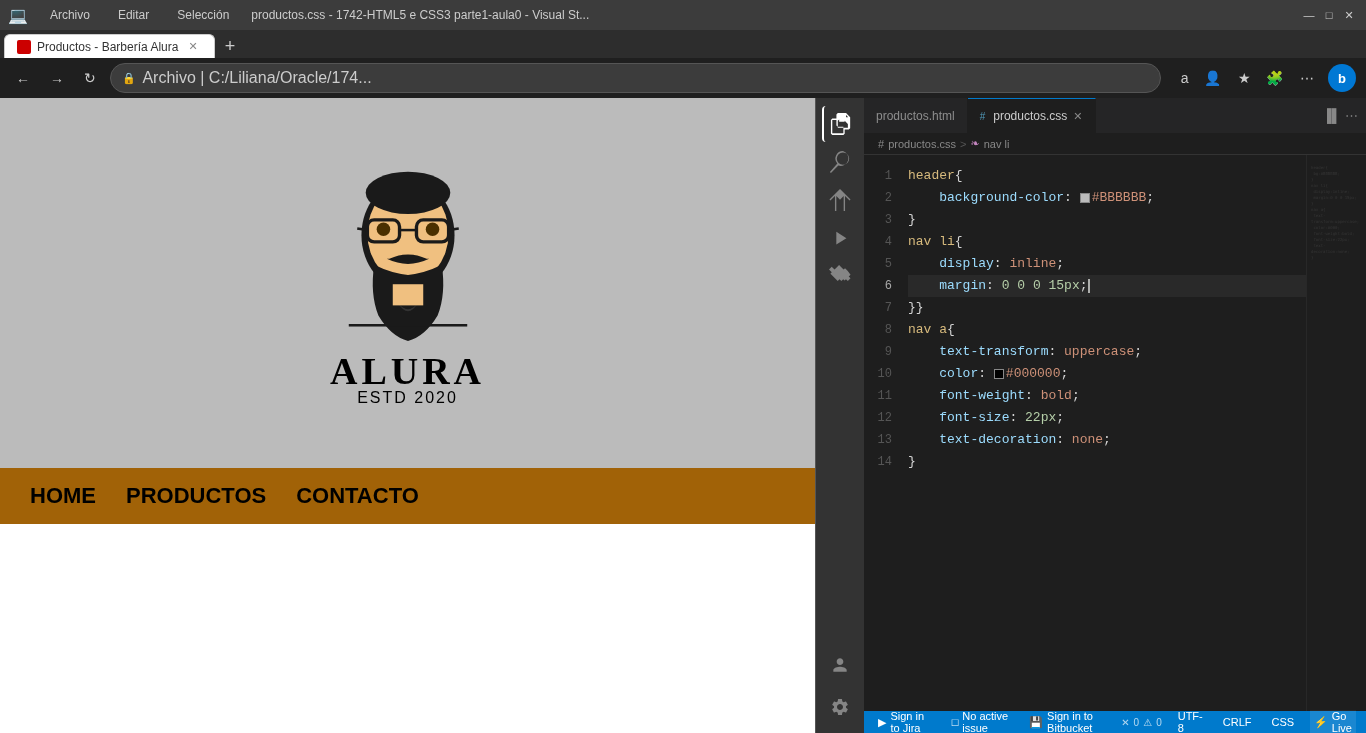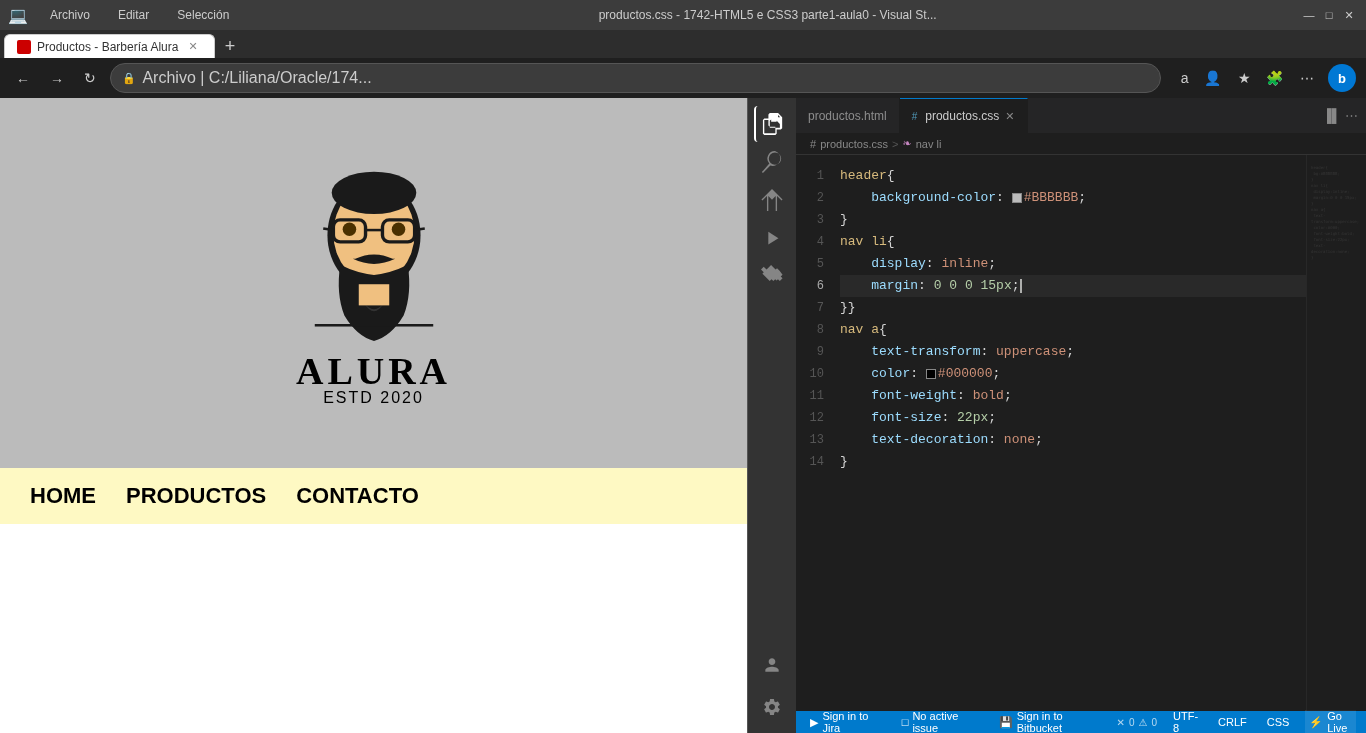--- a/index.html
+++ b/index.html
@@ -20,28 +20,28 @@
     .address-icon { color: #888; font-size: 11px; }
     .address-text { flex: 1; color: #ccc; font-size: 16px; }
     .toolbar-icons { display: flex; gap: 4px; margin-left: 6px; }
     .toolbar-icon-btn { background: transparent; border: none; color: #ccc; font-size: 14px; cursor: pointer; padding: 4px 6px; border-radius: 4px; }
     .bing-btn { background: #0078d4; border: none; color: white; border-radius: 50%; width: 28px; height: 28px; cursor: pointer; font-weight: bold; font-size: 13px; }
 
     
     .main-layout { display: flex; flex: 1; overflow: hidden; }
 
     
-    .browser-preview { width: 748px; flex-shrink: 0; display: flex; flex-direction: column; background: white; border-right: 1px solid #555; }
+    .browser-preview { width: 816px; flex-shrink: 0; display: flex; flex-direction: column; background: white; border-right: 1px solid #555; }
     .preview-header { background: #bbbbbb; display: flex; align-items: center; justify-content: center; padding: 20px; min-height: 370px; }
     .barber-logo { display: flex; flex-direction: column; align-items: center; }
     .barber-face { width: 180px; height: 220px; position: relative; }
     .barber-face svg { width: 100%; height: 100%; }
     .barber-name { font-size: 38px; font-weight: 900; letter-spacing: 4px; color: #000; font-family: serif; margin-top: 0; }
     .barber-est { font-size: 16px; color: #000; letter-spacing: 2px; margin-top: -4px; }
-    .preview-nav { background: #fef9c3; padding: 15px 30px; display: flex; gap: 30px; align-items: center; border-top: none; }
+    .preview-nav { background: #a16207; padding: 15px 30px; display: flex; gap: 30px; align-items: center; border-top: none; }
     .nav-link { font-size: 22px; font-weight: bold; color: #000; text-transform: uppercase; text-decoration: none; }
     .preview-content { flex: 1; background: white; }
 
     
     .vscode { flex: 1; display: flex; flex-direction: column; background: #1e1e1e; overflow: hidden; }
     .vscode-activity-bar { width: 48px; flex-shrink: 0; background: #333333; display: flex; flex-direction: column; align-items: center; padding-top: 8px; gap: 2px; }
     .activity-icon { width: 36px; height: 36px; display: flex; align-items: center; justify-content: center; color: #858585; font-size: 18px; cursor: pointer; border-radius: 4px; }
     .activity-icon:hover, .activity-icon.active { color: #ffffff; }
     .activity-icon.active { color: #ffffff; border-left: 2px solid #ffffff; }
     .activity-spacer { flex: 1; }
@@ -70,21 +70,21 @@
     .cursor { display: inline-block; width: 2px; height: 14px; background: #aeafad; vertical-align: middle; }
 
     
     .status-bar { background: #007acc; display: flex; align-items: center; padding: 0 10px; height: 22px; font-size: 11px; color: white; gap: 12px; flex-shrink: 0; }
     .status-item { display: flex; align-items: center; gap: 4px; cursor: pointer; padding: 0 4px; }
     .status-right { margin-left: auto; display: flex; gap: 12px; }
 
     
     .vscode-top { background: #3c3c3c; height: 30px; display: flex; align-items: center; padding: 0 8px; gap: 16px; }
     .vscode-menu-item { color: #ccc; font-size: 12px; cursor: pointer; padding: 4px 6px; border-radius: 3px; }
-    .vscode-title { color: #ccc; font-size: 12px; flex: 1; text-align: center; }
+    .vscode-title { color: #ccc; font-size: 12px; flex: 1; }
     .vscode-window-btns { display: flex; gap: 2px; }
 
     
     .minimap { width: 60px; background: #1e1e1e; border-left: 1px solid #333; flex-shrink: 0; opacity: 0.5; }
   </style>
 </head>
 <body>
 
 <div class="vscode-top">
   <span style="color:#569cd6; font-size:16px; font-weight:bold;">💻</span>

